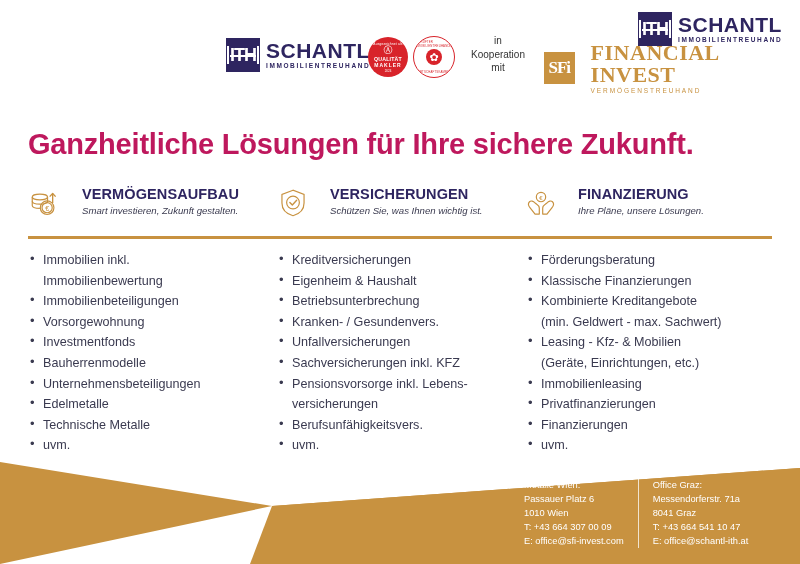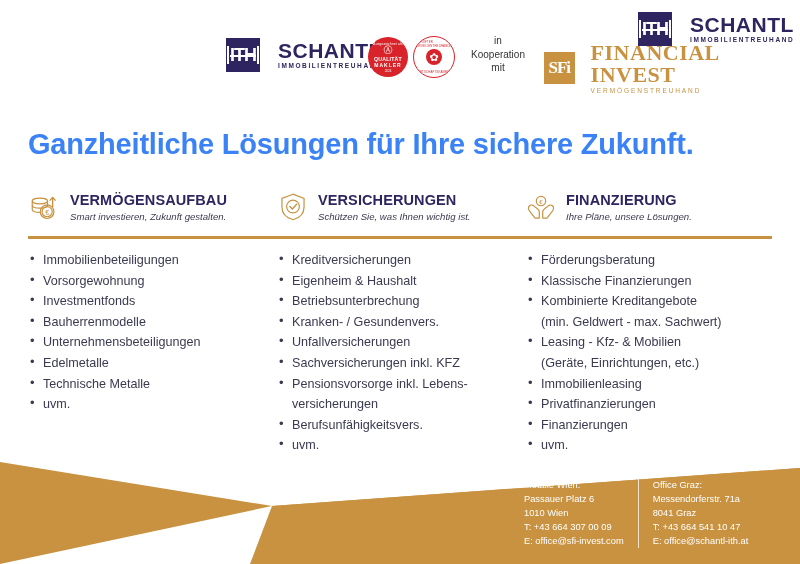--- a/index.html
+++ b/index.html
@@ -23,21 +23,21 @@
     position: absolute;
     left: 0; top: 0;
     width: 800px;
     height: 100px;
   }
 
   
   .ith-lockup {
     display: flex;
     align-items: center;
-    gap: 18px;
+    gap: 6px;
   }
   .ith-mark {
     background: #2e2560;
     display: flex;
     align-items: center;
     justify-content: center;
     color: #ffffff;
     font-weight: bold;
     letter-spacing: -1px;
     font-family: "Liberation Sans", sans-serif;
@@ -181,37 +181,36 @@
     margin-top: 2px;
   }
 
   
   #headline {
     position: absolute;
     left: 28px; top: 128px;
     width: 744px;
     font-size: 29px;
     font-weight: bold;
-    color: #3b82f6;
+    color: #be185d;
     letter-spacing: -0.2px;
     white-space: nowrap;
   }
 
   
   #columns {
     position: absolute;
     left: 28px; top: 186px;
     width: 744px;
     display: flex;
   }
   .column { width: 248px; padding-right: 6px; box-sizing: border-box; }
   .col-head {
     display: flex;
-    align-items: center;
-    gap: 8px;
+    gap: 20px;
     height: 42px;
   }
   .col-icon { flex: 0 0 auto; width: 34px; height: 34px; }
   .col-titles { line-height: 1.15; }
   .col-title {
     color: #2e2560;
     font-weight: bold;
     font-size: 14.5px;
     letter-spacing: .1px;
   }
@@ -403,20 +402,21 @@
         </div>
       </div>
     </div>
   </div>
 
   <div id="rule"></div>
 
   <div id="lists">
     <div class="list-col">
       <ul>
+          <li><span>Immobilien inkl.</span><span class="cont">Immobilienbewertung</span></li>
           <li><span>Immobilienbeteiligungen</span></li>
           <li><span>Vorsorgewohnung</span></li>
           <li><span>Investmentfonds</span></li>
           <li><span>Bauherrenmodelle</span></li>
           <li><span>Unternehmensbeteiligungen</span></li>
           <li><span>Edelmetalle</span></li>
           <li><span>Technische Metalle</span></li>
           <li><span>uvm.</span></li>
         </ul>
     </div>

